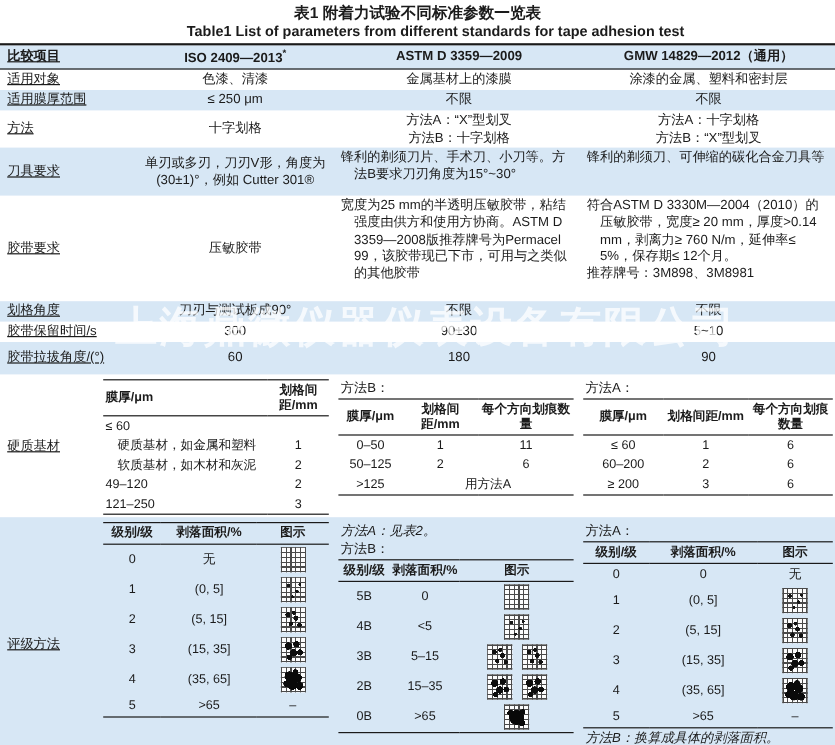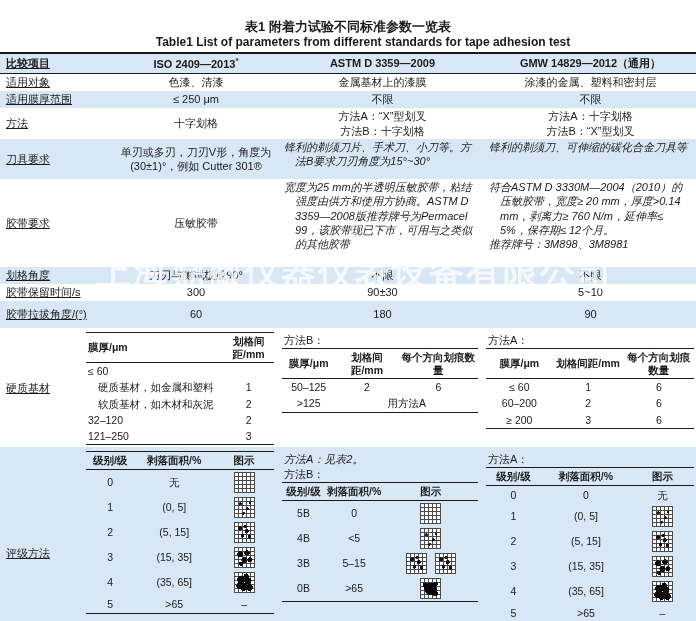--- a/index.html
+++ b/index.html
@@ -1,24 +1,24 @@
 <!DOCTYPE html>
 <html><head>
 <meta charset="utf-8">
 <style>
   html,body{margin:0;padding:0;background:#fff;font-family:"Liberation Sans","DejaVu Sans",sans-serif;color:#1b1b1b;}
   .page{position:relative;width:696px;height:621px;overflow:hidden;background:#fff;}
-  .title{font-size:13px;font-weight:bold;text-align:center;line-height:17px;padding-top:18px;}
+  .title{font-size:13px;font-weight:bold;text-align:center;line-height:17px;padding-top:2px;}
   .subtitle{font-size:12px;font-weight:bold;text-align:center;line-height:15px;padding-bottom:2px;padding-left:30px;}
   .maintable{border-top:2px solid #1a1a1a;border-bottom:2px solid #1a1a1a;}
   .row{display:grid;grid-template-columns:112px 168px 205px 211px;font-size:11px;}
   .row.alt{background:#d7e7f5;}
   .row>div{display:flex;flex-direction:column;align-items:center;justify-content:center;text-align:center;padding:1px 4px;line-height:1.3;}
   .row>div.lbl{align-items:flex-start;justify-content:center;text-align:left;padding-left:6px;text-decoration:underline;}
-  .row>div.blk{align-items:flex-start;justify-content:flex-start;text-align:left;font-style:italic;}
+  .row>div.blk{align-items:flex-start;justify-content:flex-start;text-align:left;}
   .row>div.blk .hang{padding-left:1em;text-indent:-1em;}
   .row.head{border-bottom:1.5px solid #1a1a1a;font-weight:bold;}
   .r-head{min-height:19px;}
   .r-target{min-height:17px;}
   .r-thick{min-height:17px;}
   .r-method{min-height:31px;}
   .r-tool{min-height:40px;}
   .r-tape{min-height:88px;}
   .r-cutangle{min-height:17px;}
   .r-dwell{min-height:17px;}
@@ -178,41 +178,46 @@
               </tr>
           <tr>
                 <td class="l ind">硬质基材，如金属和塑料</td>
                 <td>1</td>
               </tr>
           <tr>
                 <td class="l ind">软质基材，如木材和灰泥</td>
                 <td>2</td>
               </tr>
           <tr>
-                <td class="l">32–120</td>
+                <td class="l">49–120</td>
                 <td>2</td>
               </tr>
           <tr>
                 <td class="l">121–250</td>
                 <td>3</td>
               </tr>
         </tbody>
           </table>
       </div>
 
       <div>
         <div class="mlabel">方法B：</div>
         <table class="st">
           <tbody>
               <tr>
             <th style="width:52px">膜厚/μm</th>
             <th style="width:62px">划格间距/mm</th>
             <th style="width:82px">每个方向划痕数量</th>
           </tr>
           <tr>
+                <td>0–50</td>
+                <td>1</td>
+                <td>11</td>
+              </tr>
+          <tr>
                 <td>50–125</td>
                 <td>2</td>
                 <td>6</td>
               </tr>
           <tr>
                 <td>&gt;125</td>
                 <td colspan="2">用方法A</td>
               </tr>
         </tbody>
           </table>
@@ -311,20 +316,25 @@
                 <td>4B</td>
                 <td>&lt;5</td>
                 <td><span class="gicon" data-icon="grid-1"></span></td>
               </tr>
           <tr>
                 <td>3B</td>
                 <td>5–15</td>
                 <td class="icons2"><span class="gicon" data-icon="grid-2"></span><span class="gicon" data-icon="grid-2b"></span></td>
               </tr>
           <tr>
+                <td>2B</td>
+                <td>15–35</td>
+                <td class="icons2"><span class="gicon" data-icon="grid-3"></span><span class="gicon" data-icon="grid-3b"></span></td>
+              </tr>
+          <tr>
                 <td>0B</td>
                 <td>&gt;65</td>
                 <td><span class="gicon" data-icon="grid-5"></span></td>
               </tr>
         </tbody>
           </table>
       </div>
 
       <div>
         <div class="mlabel">方法A：</div>

